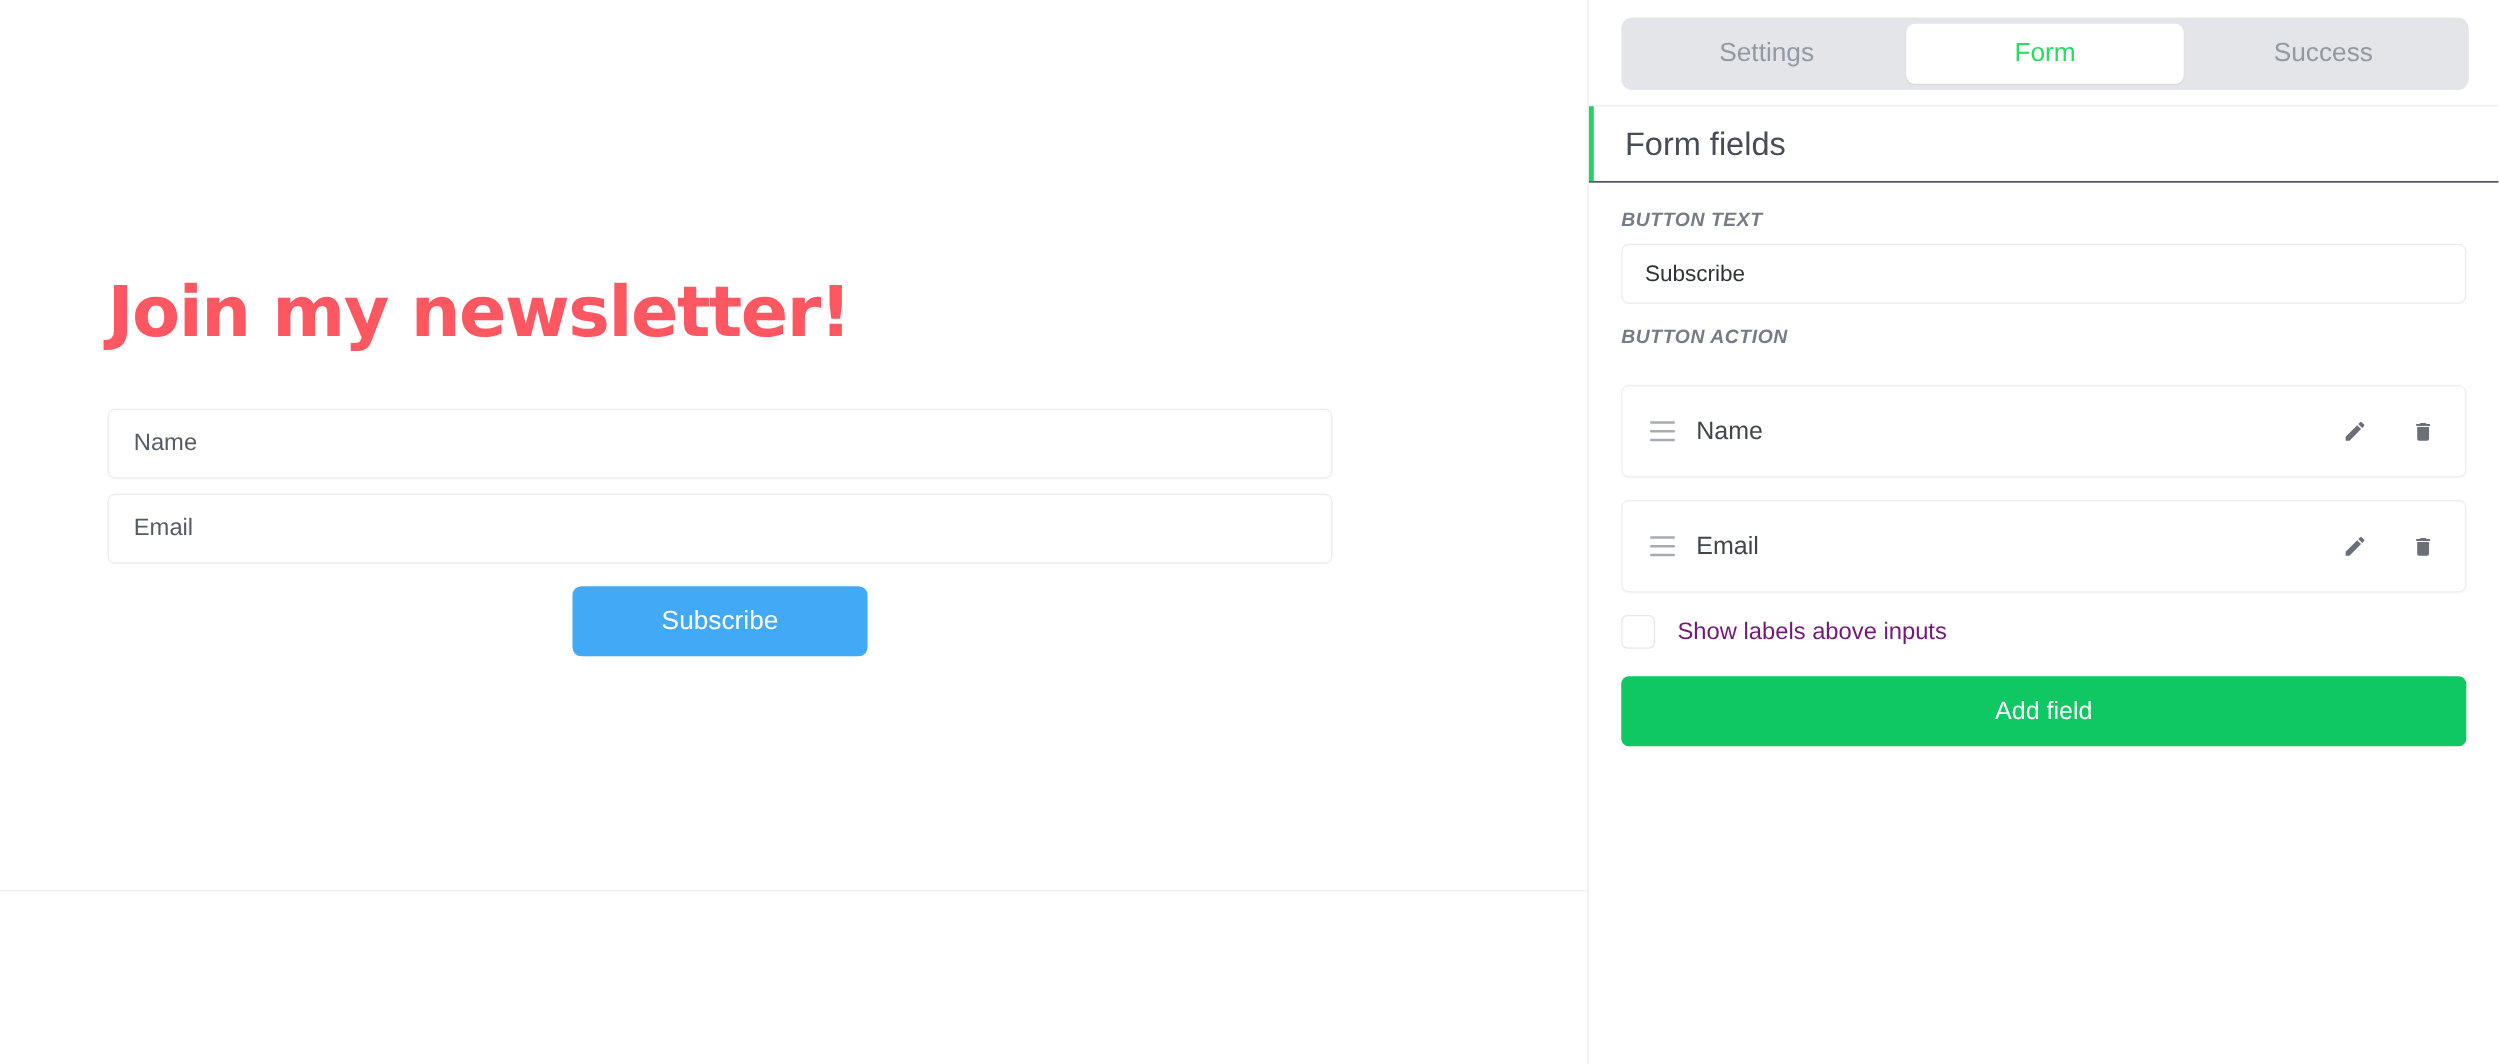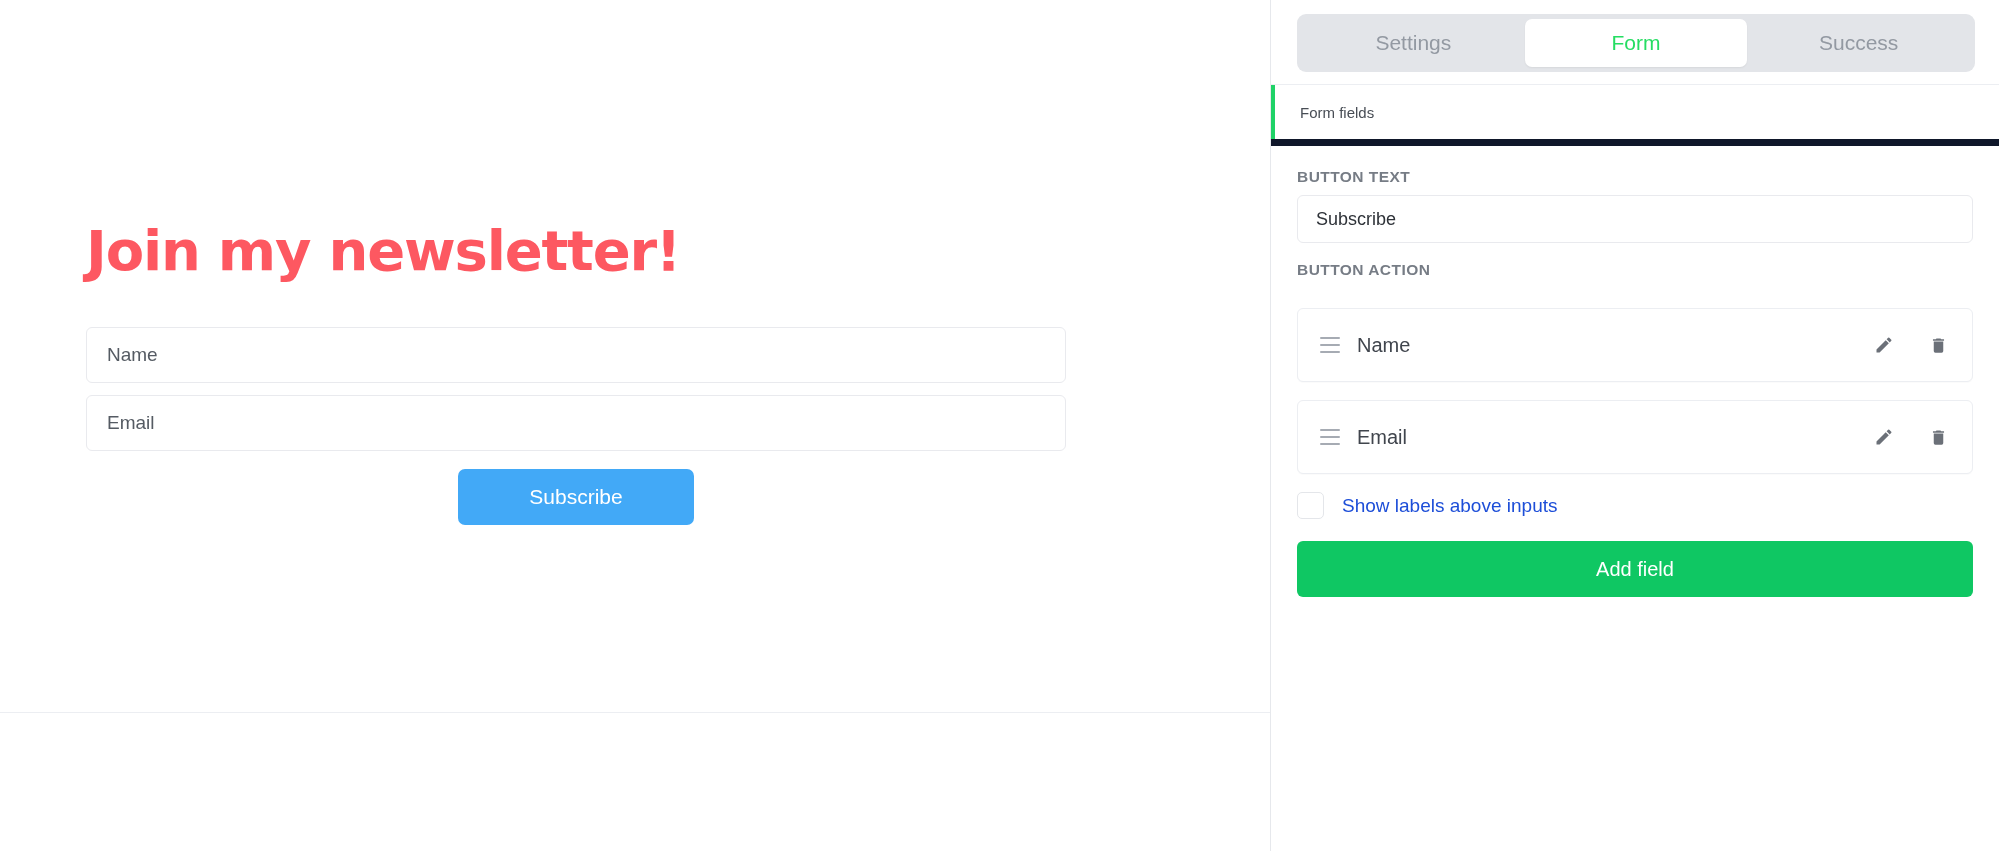--- a/index.html
+++ b/index.html
@@ -135,22 +135,22 @@
   }
 
   
   .section-header {
     position: relative;
     height: 62px;
     display: flex;
     align-items: center;
     padding-left: 29px;
     border-top: 1px solid #eceef2;
-    border-bottom: 7px solid #0f172a;
-    font-size: 15px;
+    border-bottom: 1px solid #0f172a;
+    font-size: 26px;
     color: #484d55;
     background: #ffffff;
   }
   .section-header::before {
     content: "";
     position: absolute;
     left: 0; top: 0;
     width: 4px; height: 100%;
     background: #1fd267;
   }
@@ -160,20 +160,21 @@
     padding: 22px 26px 0 26px;
   }
 
   .field-label {
     font-size: 15.5px;
     font-weight: bold;
     letter-spacing: 0.45px;
     color: #767c85;
     text-transform: uppercase;
     margin-bottom: 9px;
+    font-style: italic;
   }
 
   .text-input {
     width: 100%;
     height: 48px;
     border: 1px solid #e9eaee;
     border-radius: 6px;
     background: #ffffff;
     padding: 0 18px;
     font-size: 18px;
@@ -283,21 +284,21 @@
     height: 27px;
     border: 1px solid #e4e6ea;
     border-radius: 5px;
     background: #ffffff;
     margin-right: 18px;
     cursor: pointer;
     flex: 0 0 auto;
   }
   .check-label {
     font-size: 19px;
-    color: #1d4ed8;
+    color: #701a75;
     cursor: pointer;
   }
 
   
   .add-btn {
     width: 100%;
     height: 56px;
     background: #0fc763;
     color: #ffffff;
     border: none;

